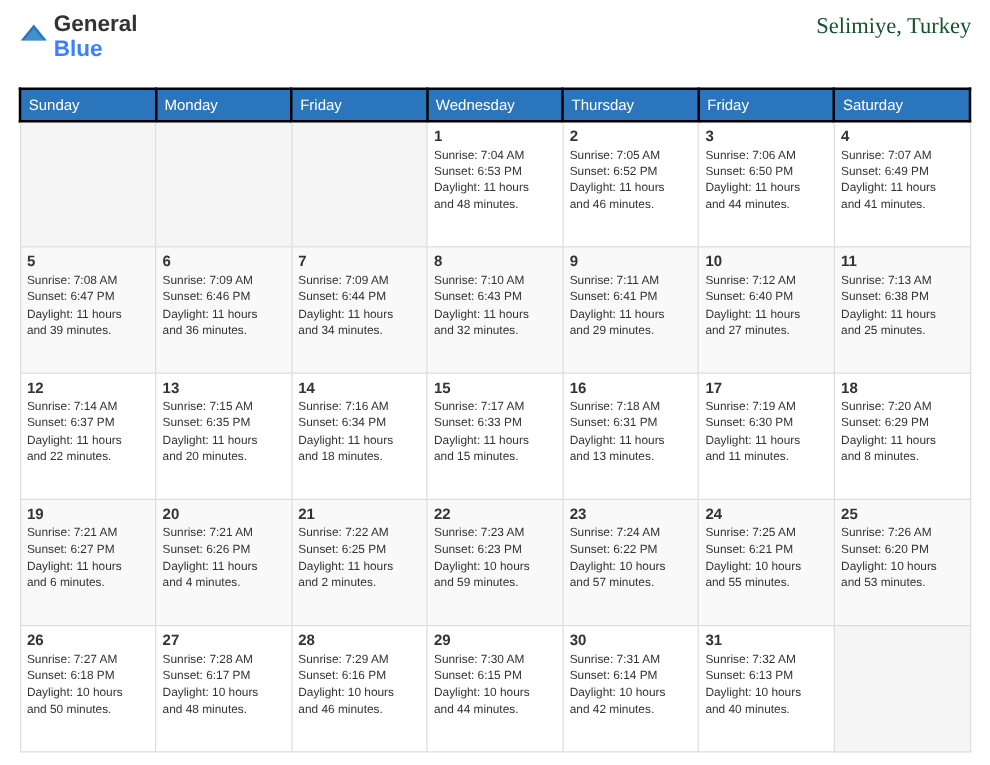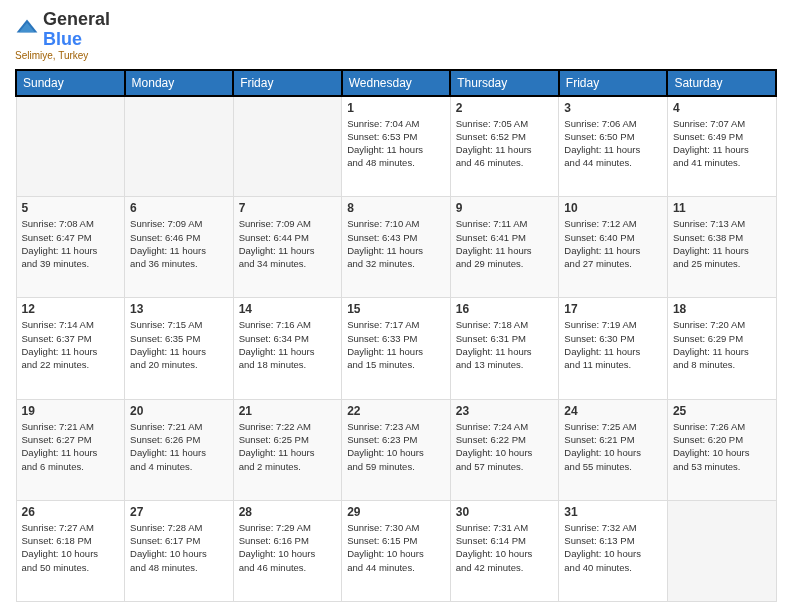--- a/index.html
+++ b/index.html
@@ -14,22 +14,21 @@
       width: 792px;
       height: 612px;
       padding: 10px 15px;
       display: flex;
       flex-direction: column;
     }
     .header {
       display: flex;
       justify-content: space-between;
       align-items: flex-start;
-      margin-bottom: 8px;
-      flex-direction: column;
+      margin-bottom: 20px;
     }
     .logo {
       display: flex;
       align-items: center;
       gap: 4px;
     }
     .logo-text {
       font-size: 18px;
       font-weight: bold;
       line-height: 1.1;
@@ -42,22 +41,23 @@
     }
     .title-block {
       text-align: right;
     }
     .month-title {
       font-size: 30px;
       font-weight: normal;
       color: #333;
     }
     .subtitle {
-      font-size: 10px;
-      color: #a16207;
+      font-size: 18px;
+      color: #14532d;
+      font-family: Liberation Serif, serif;
     }
     .calendar {
       flex: 1;
       border: 1px solid #ccc;
       border-collapse: collapse;
       width: 100%;
       table-layout: fixed;
     }
     .calendar th {
       background: #2a75bc;

